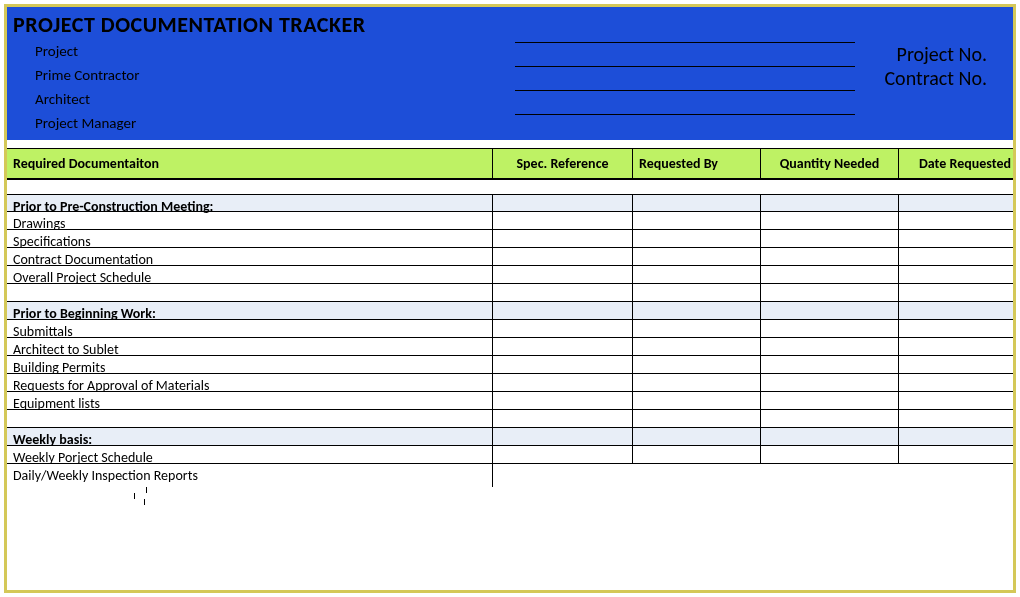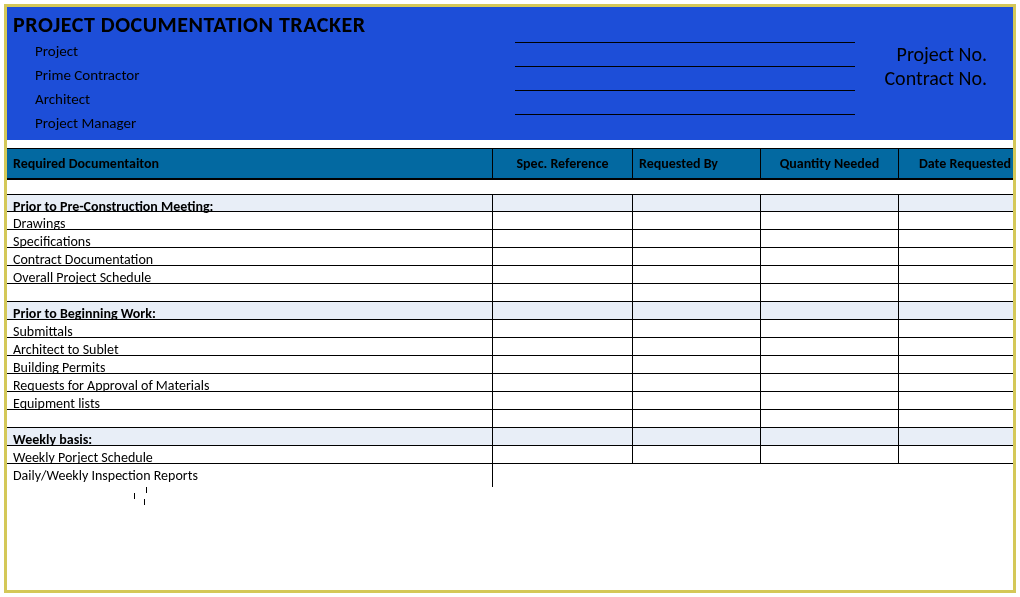--- a/index.html
+++ b/index.html
@@ -49,21 +49,21 @@
       margin-left: auto;
       font-size: 20px;
       padding-right: 20px;
     }
     .spacer-white {
       height: 8px;
       background: #fff;
     }
     .columns-header {
       display: flex;
-      background: #0369a1;
+      background: #bef264;
       border-top: 1px solid #000;
       border-bottom: 2px solid #000;
       font-weight: bold;
       font-size: 14px;
     }
     .col1 {
       width: 486px;
       padding: 6px 6px;
       border-right: 1px solid #000;
     }

